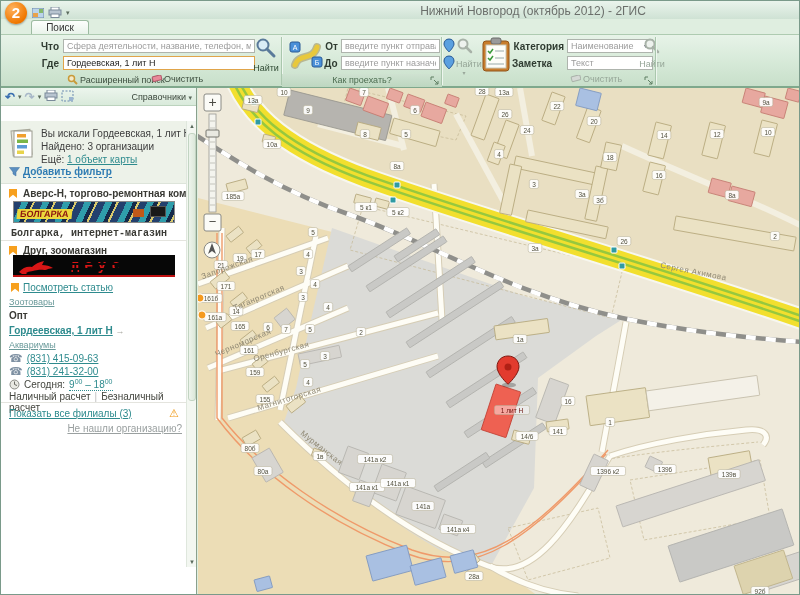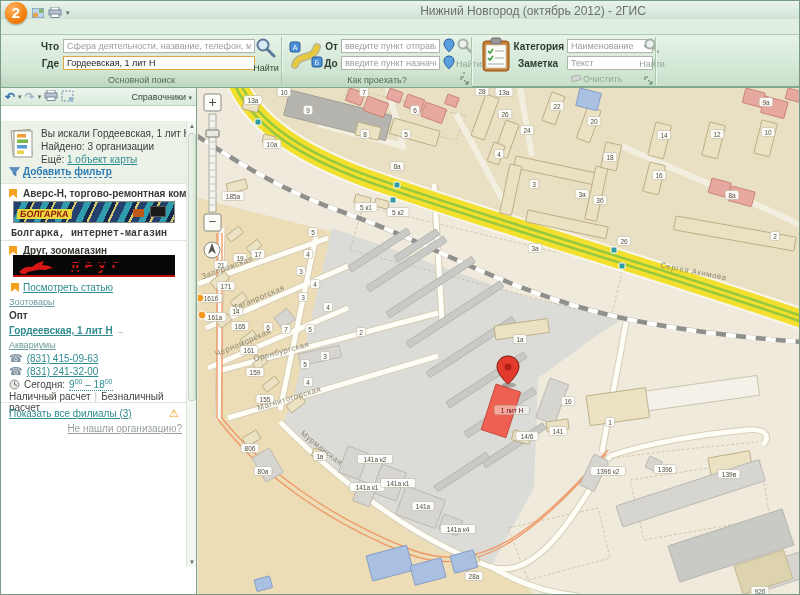--- a/index.html
+++ b/index.html
@@ -102,20 +102,23 @@
         </svg></span>
     <span class="ico">
       <svg width="14" height="11">
           <rect x="3" y="0" width="8" height="4" fill="#fff" stroke="#7a8a9a"></rect>
           <rect x="1" y="3" width="12" height="5" fill="#b8c4d0" stroke="#7a8a9a"></rect>
           <rect x="3" y="7" width="8" height="3.5" fill="#fff" stroke="#7a8a9a"></rect>
         </svg></span>
     <span class="caret">▾</span>
   </div>
 
+  <div id="tabrow">
+    <div id="tab-search">Поиск</div>
+  </div>
 
   <div id="ribbon">
 
     <div class="rgroup" style="left:0;width:281px;">
       <div class="rlabel" style="left:36px;top:6px;width:22px;text-align:right;">Что</div>
       <input class="rinput" style="left: 62px; top: 4px; width: 192px;" placeholder="Сфера деятельности, название, телефон, маршрут">
       <div class="rlabel" style="left:36px;top:23px;width:22px;text-align:right;">Где</div>
       <input class="rinput" style="left: 62px; top: 21px; width: 192px; border-color: rgb(224, 164, 74);" value="Гордеевская, 1 лит Н">
       <div class="rlink" style="left:66px;top:39px;">
         <svg width="11" height="11">
@@ -130,25 +133,24 @@
           </svg>
         <span>Очистить</span>
       </div>
       <div class="find" style="left:250px;top:2px;">
         <svg width="22" height="22">
             <circle cx="8" cy="8" r="5.5" fill="#d9ecf6" stroke="#5a7a9a" stroke-width="2"></circle>
             <line x1="12" y1="12" x2="19" y2="19" stroke="#5a7a9a" stroke-width="3" stroke-linecap="round"></line>
           </svg>
         <div class="biglabel">Найти</div>
       </div>
-      <div class="gtitle">Основной поиск</div>
       <div class="gsep"></div>
     </div>
 
-    <div class="rgroup" style="left:281px;width:190px;">
+    <div class="rgroup" style="left:281px;width:160px;">
       <svg style="position:absolute;left:6px;top:4px;" width="36" height="32">
         <path d="M7,26 C11,14 25,22 29,8" fill="none" stroke="#b8b894" stroke-width="8" stroke-linecap="round"></path>
         <path d="M7,26 C11,14 25,22 29,8" fill="none" stroke="#e8c83c" stroke-width="5" stroke-linecap="round"></path>
         <rect x="2" y="3" width="10" height="10" rx="2" fill="#4a90d9" stroke="#2a5a96"></rect>
         <rect x="24" y="18" width="10" height="10" rx="2" fill="#4a90d9" stroke="#2a5a96"></rect>
         <text x="7" y="11" font-size="7" fill="#fff" text-anchor="middle">А</text>
         <text x="29" y="26" font-size="7" fill="#fff" text-anchor="middle">Б</text>
       </svg>
       <div class="rlabel" style="left:42px;top:6px;width:14px;text-align:right;">От</div>
       <input class="rinput" style="left: 59px; top: 4px; width: 99px;" placeholder="введите пункт отправления">
@@ -188,21 +190,21 @@
         <rect x="6" y="8" width="20" height="23" fill="#fdfdf8" stroke="#c8c8b8"></rect>
         <path d="M8,14 l2,2 l3,-4" stroke="#3a9a3a" stroke-width="1.5" fill="none"></path>
         <path d="M8,21 l2,2 l3,-4" stroke="#3a9a3a" stroke-width="1.5" fill="none"></path>
         <line x1="15" y1="14" x2="24" y2="14" stroke="#9aa" stroke-width="1"></line>
         <line x1="15" y1="21" x2="24" y2="21" stroke="#9aa" stroke-width="1"></line>
         <line x1="8" y1="27" x2="24" y2="27" stroke="#9aa" stroke-width="1"></line>
       </svg>
       <div class="rlabel" style="left:40px;top:6px;width:52px;text-align:right;">Категория</div>
       <input class="rinput" style="left: 95px; top: 4px; width: 86px;" placeholder="Наименование">
       <div style="position:absolute;left:172px;top:7px;font-size:6px;color:#667;">▾</div>
-      <div class="rlabel" style="left:40px;top:23px;width:52px;text-align:center;">Заметка</div>
+      <div class="rlabel" style="left:40px;top:23px;width:52px;text-align:left;">Заметка</div>
       <input class="rinput" style="left: 95px; top: 21px; width: 86px;" placeholder="Текст">
       <div class="rlink gray" style="left:98px;top:39px;">
         <svg width="11" height="9">
             <rect x="1" y="2" width="9" height="5" rx="1" fill="#d5d9d5" stroke="#aab2aa" transform="rotate(-15 1 2)"></rect>
           </svg>
         <span>Очистить</span>
       </div>
       <div class="find gray" style="left:166px;top:2px;width:28px;">
         <svg width="18" height="18">
             <circle cx="7" cy="7" r="4.5" fill="#eef2ee" stroke="#a8b2a8" stroke-width="2"></circle>

